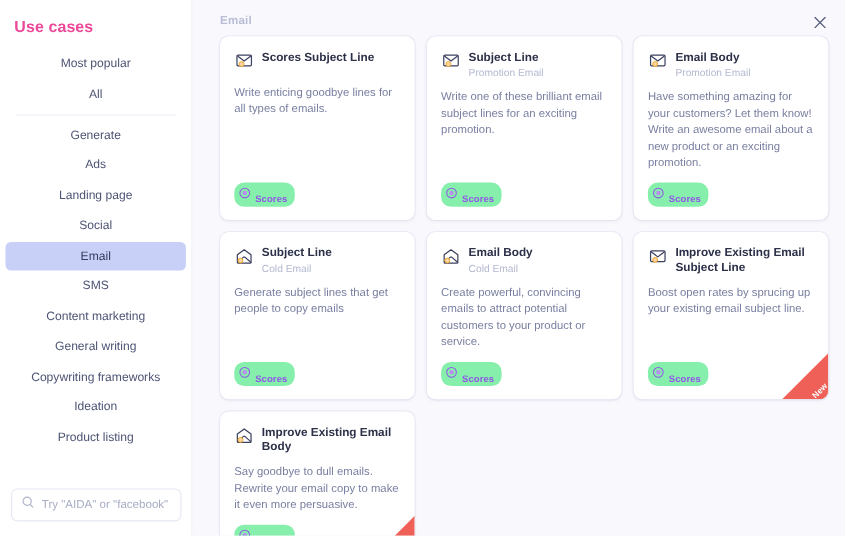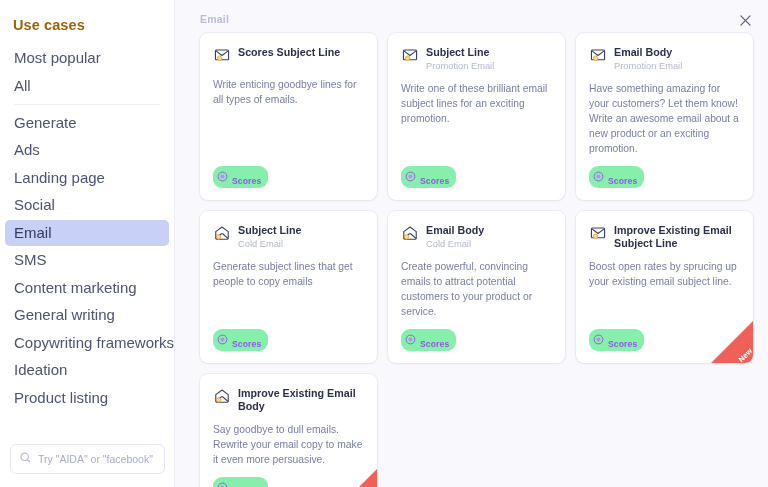--- a/index.html
+++ b/index.html
@@ -24,39 +24,40 @@
     border-right: 1px solid #eceef6;
     display: flex;
     flex-direction: column;
     padding: 0;
     position: relative;
     flex: 0 0 175px;
   }
   .sidebar-title {
     font-size: 14.5px;
     font-weight: bold;
-    color: #a16207;
+    color: #ec4899;
     padding: 17px 0 0 13px;
     letter-spacing: .1px;
   }
   .nav {
     margin-top: 12px;
     padding: 0 5px;
     flex: 0 0 auto;
   }
   .nav-item {
     height: 26px;
     line-height: 26px;
     padding: 0 9px;
-    font-size: 15px;
+    font-size: 11px;
     color: #4d5474;
     border-radius: 5px;
     margin-bottom: 1.5px;
     white-space: nowrap;
     cursor: pointer;
+    text-align: center;
   }
   .nav-item.active {
     background: #c8d0f7;
     color: #343b5c;
   }
   .nav-divider {
     height: 1px;
     background: #eef0f7;
     margin: 5px 9px 5px 9px;
   }

